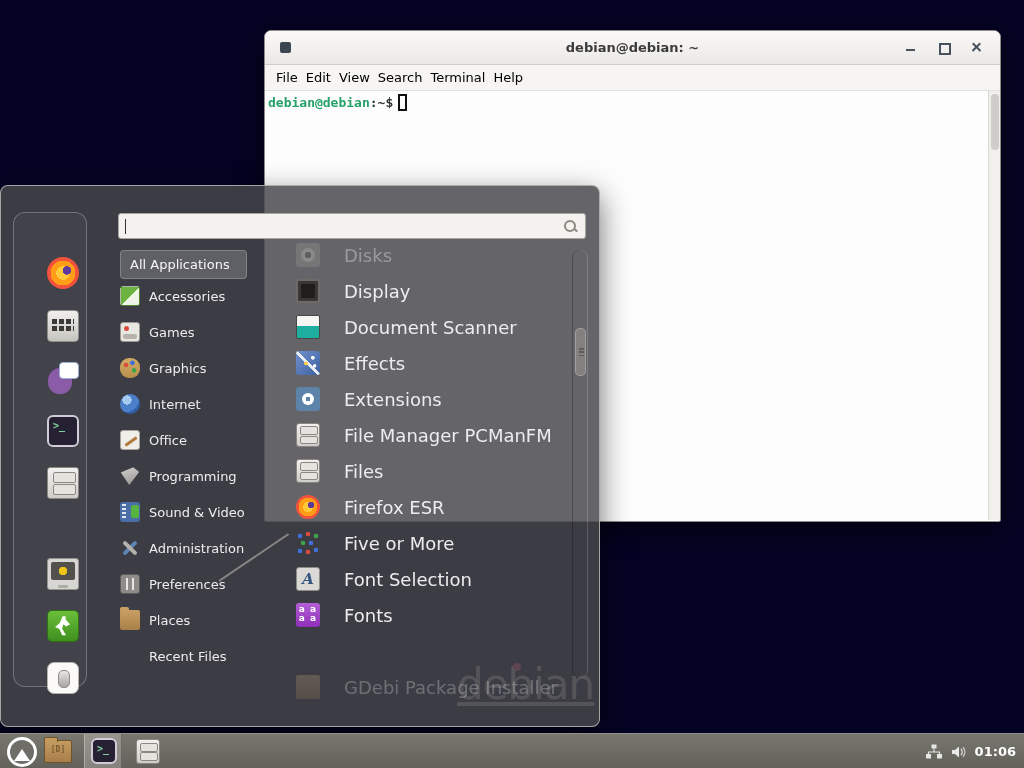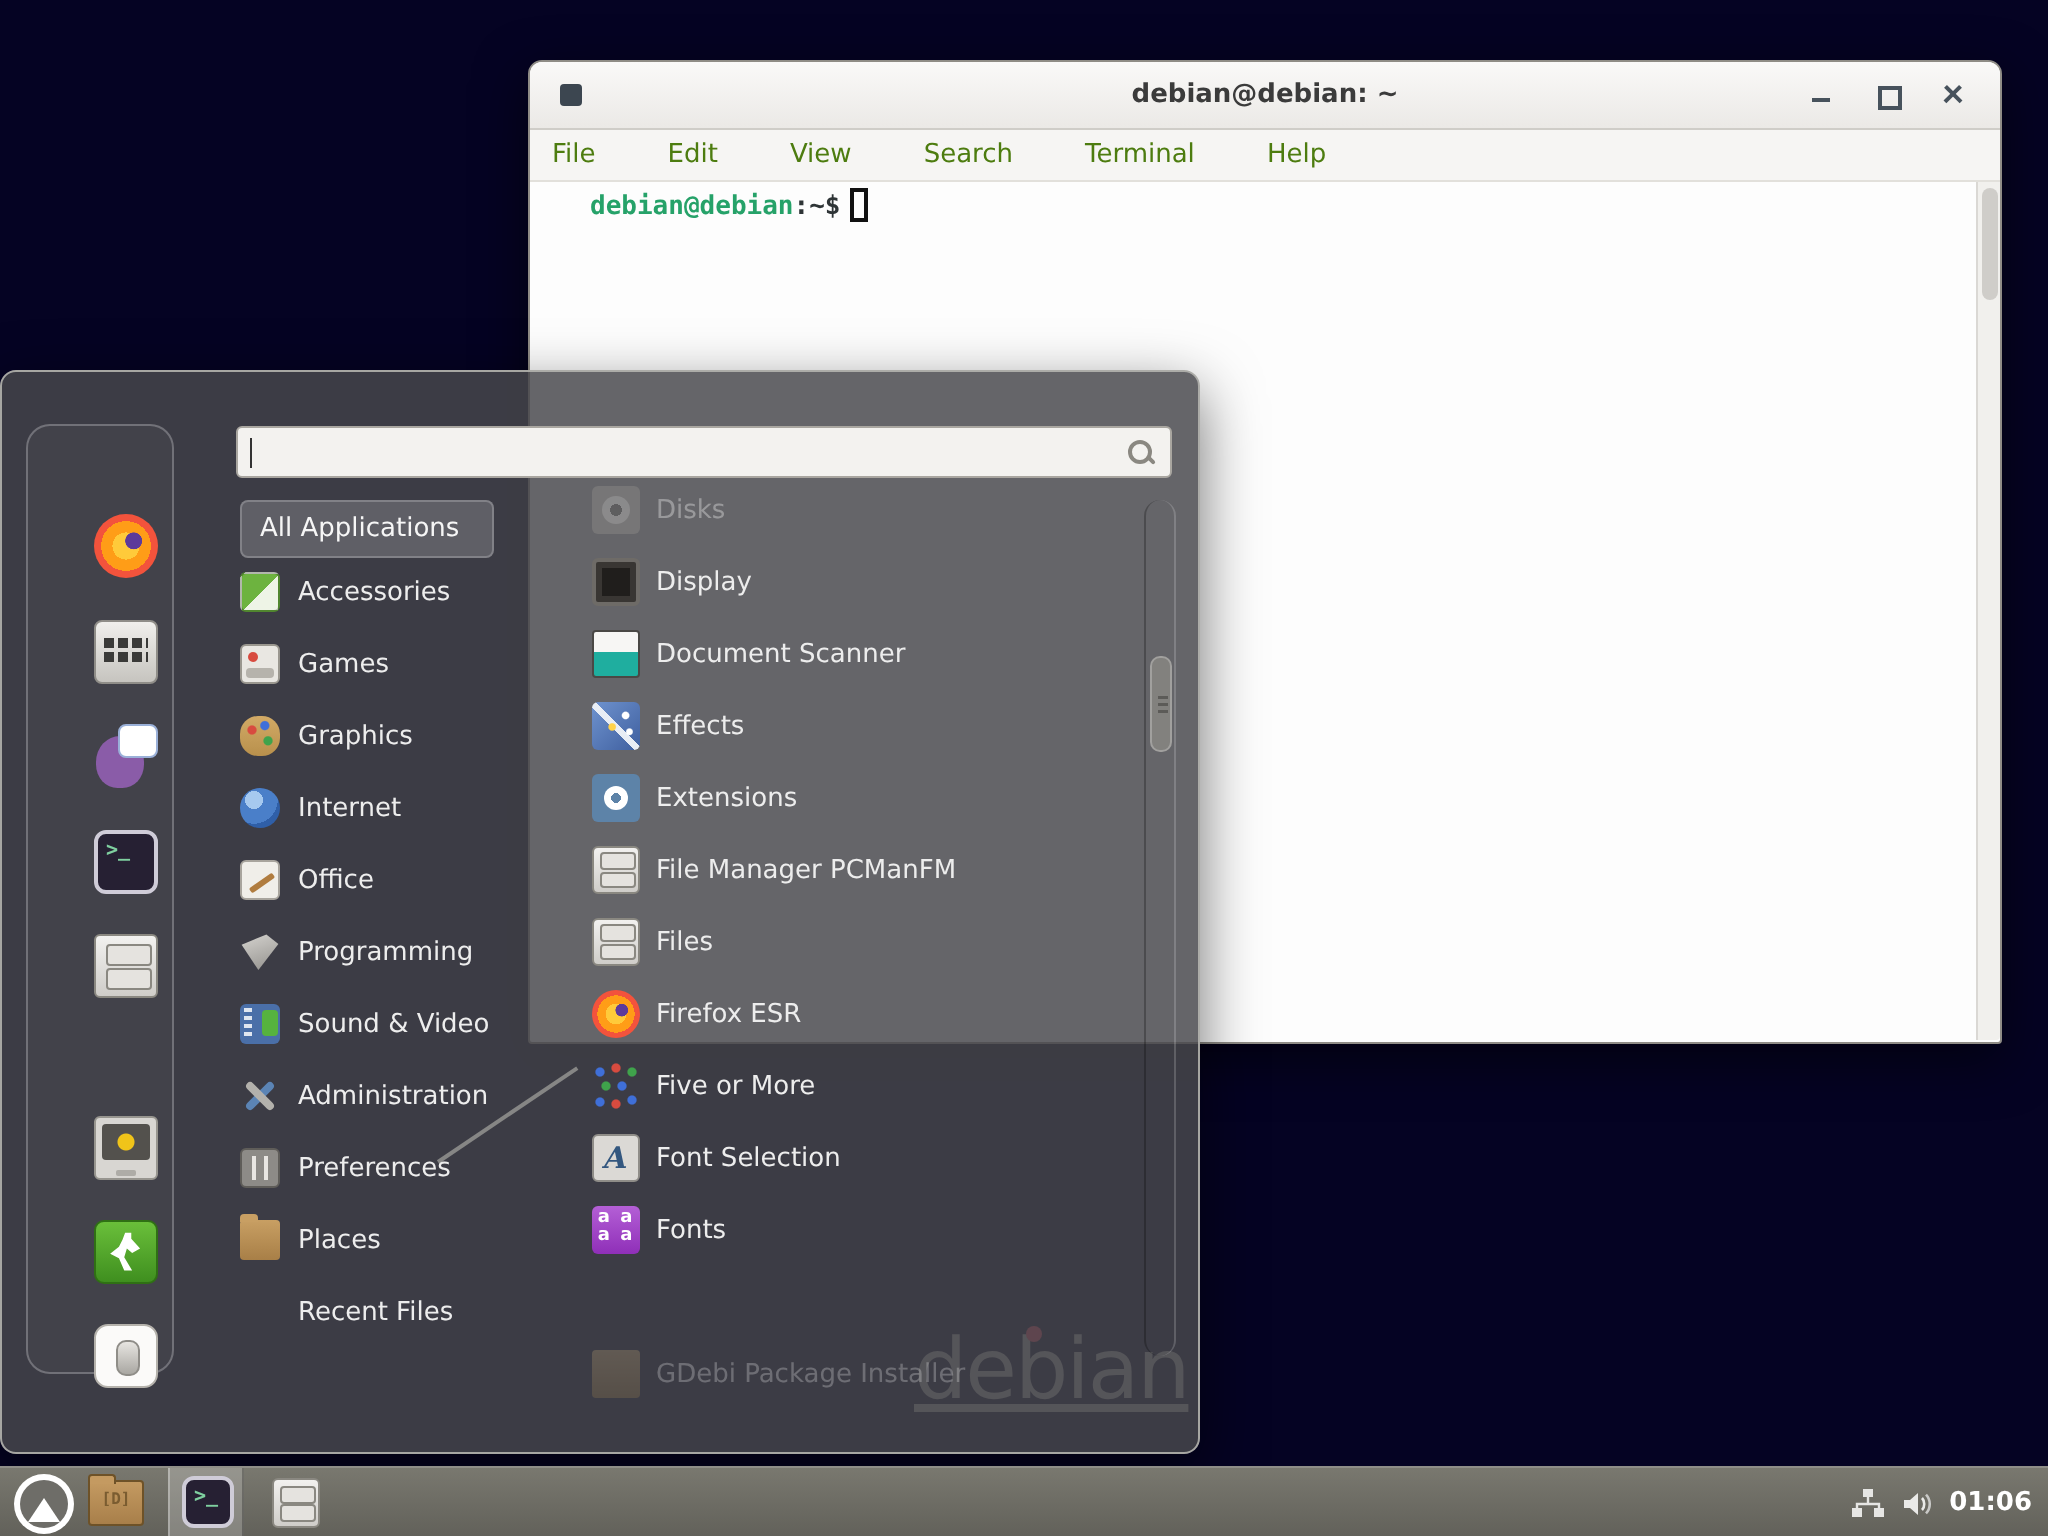--- a/index.html
+++ b/index.html
@@ -26,28 +26,28 @@
   .term-appicon { position:absolute; left:15px; top:11px; width:11px; height:11px;
                   background:#3c4650; border-radius:2px; }
   .win-btn { position:absolute; top:8px; width:18px; height:18px; cursor:default; }
   .wb-min { right:80px; } .wb-max { right:47px; } .wb-close { right:14px; }
   .wb-min::after { content:""; position:absolute; left:4px; top:10px; width:9px; height:2px; background:#47525c; }
   .wb-max::after { content:""; position:absolute; left:4px; top:4px; width:8px; height:8px; border:2px solid #47525c; }
   .wb-close::before,.wb-close::after { content:""; position:absolute; left:3px; top:7px;
       width:11px; height:2.4px; background:#47525c; }
   .wb-close::before { transform:rotate(45deg); } .wb-close::after { transform:rotate(-45deg); }
 
-  .term-menubar { display:flex; gap:36px; align-items:center; height:26px;
+  .term-menubar { display:flex; gap:8px; align-items:center; height:26px;
                   padding-left:11px; background:#f6f5f3; border-bottom:1px solid #e2e0db;
-                  font-size:13px; color:#4d7c0f; }
+                  font-size:13px; color:#000000; }
   .term-menubar span { cursor:default; }
 
   .term-body { position:relative; height:429px; background:#fdfdfd;
                border-radius:0 0 2px 2px; overflow:hidden; }
-  .term-prompt { position:absolute; left:3px; top:3px; font:bold 13px "DejaVu Sans Mono","Liberation Mono",monospace;margin-left:27px; }
+  .term-prompt { position:absolute; left:3px; top:3px; font:bold 13px "DejaVu Sans Mono","Liberation Mono",monospace; }
   .p-user { color:#26a269; } .p-rest { color:#2e3436; }
   .term-cursor { display:inline-block; width:9px; height:17px; border:2px solid #111;
                  vertical-align:-4px; margin-left:5px; }
   .term-scroll { position:absolute; right:0; top:0; bottom:0; width:12px;
                  background:#f1f0ed; border-left:1px solid #dad8d4; }
   .term-scroll-thumb { position:absolute; left:2px; top:3px; width:8px; height:56px;
                  background:#cfcdc9; border-radius:4px; }
 
   
   .menu-win { position:absolute; left:0; top:185px; width:600px; height:542px;
@@ -145,22 +145,22 @@
   .ci-admin::after { content:""; position:absolute; left:8px; top:1px; width:4px; height:18px;
       background:#b3b1ac; border-radius:2px; transform:rotate(-45deg); }
   .ci-preferences { background:#8d8b87; border:1px solid #5f5d59; }
   .ci-preferences::after { content:""; position:absolute; inset:3px;
       background:repeating-linear-gradient(90deg, transparent 0 2px, #e8e6e2 2px 4px, transparent 4px 6px); }
   .ci-places { background:linear-gradient(#c89f63,#a87f47); border-radius:2px; }
   .ci-places::before { content:""; position:absolute; left:0; top:-3px; width:9px; height:4px;
       background:#c89f63; border-radius:2px 2px 0 0; }
 
   .app-row { position:absolute; left:287px; width:281px; height:36px; display:flex;
-             align-items:center; gap:8px; padding-left:8px; cursor:pointer;
-             color:#ededed; font-size:13px; }
+             align-items:center; gap:24px; padding-left:8px; cursor:pointer;
+             color:#ededed; font-size:18px; }
   .faded { opacity:.38; } .faded2 { opacity:.28; }
   .ai { width:24px; height:24px; flex:0 0 24px; position:relative; border-radius:3px; }
   .ai-disks { background:#95938e; }
   .ai-disks::after { content:""; position:absolute; left:5px; top:5px; width:14px; height:14px;
       border-radius:50%; background:radial-gradient(circle,#55534f 0 3px,#c9c7c2 3px); }
   .ai-display { background:#393633; border:2px solid #6e6b67; }
   .ai-display::after { content:""; position:absolute; inset:3px; background:#201e1c; }
   .ai-docscan { background:linear-gradient(#f7f6f4 0 45%, #1fae9f 45%); border:1px solid #4a4845; border-radius:2px; }
   .ai-effects { background:linear-gradient(135deg,#6f93cf,#3f5f9f);
       background-image:

